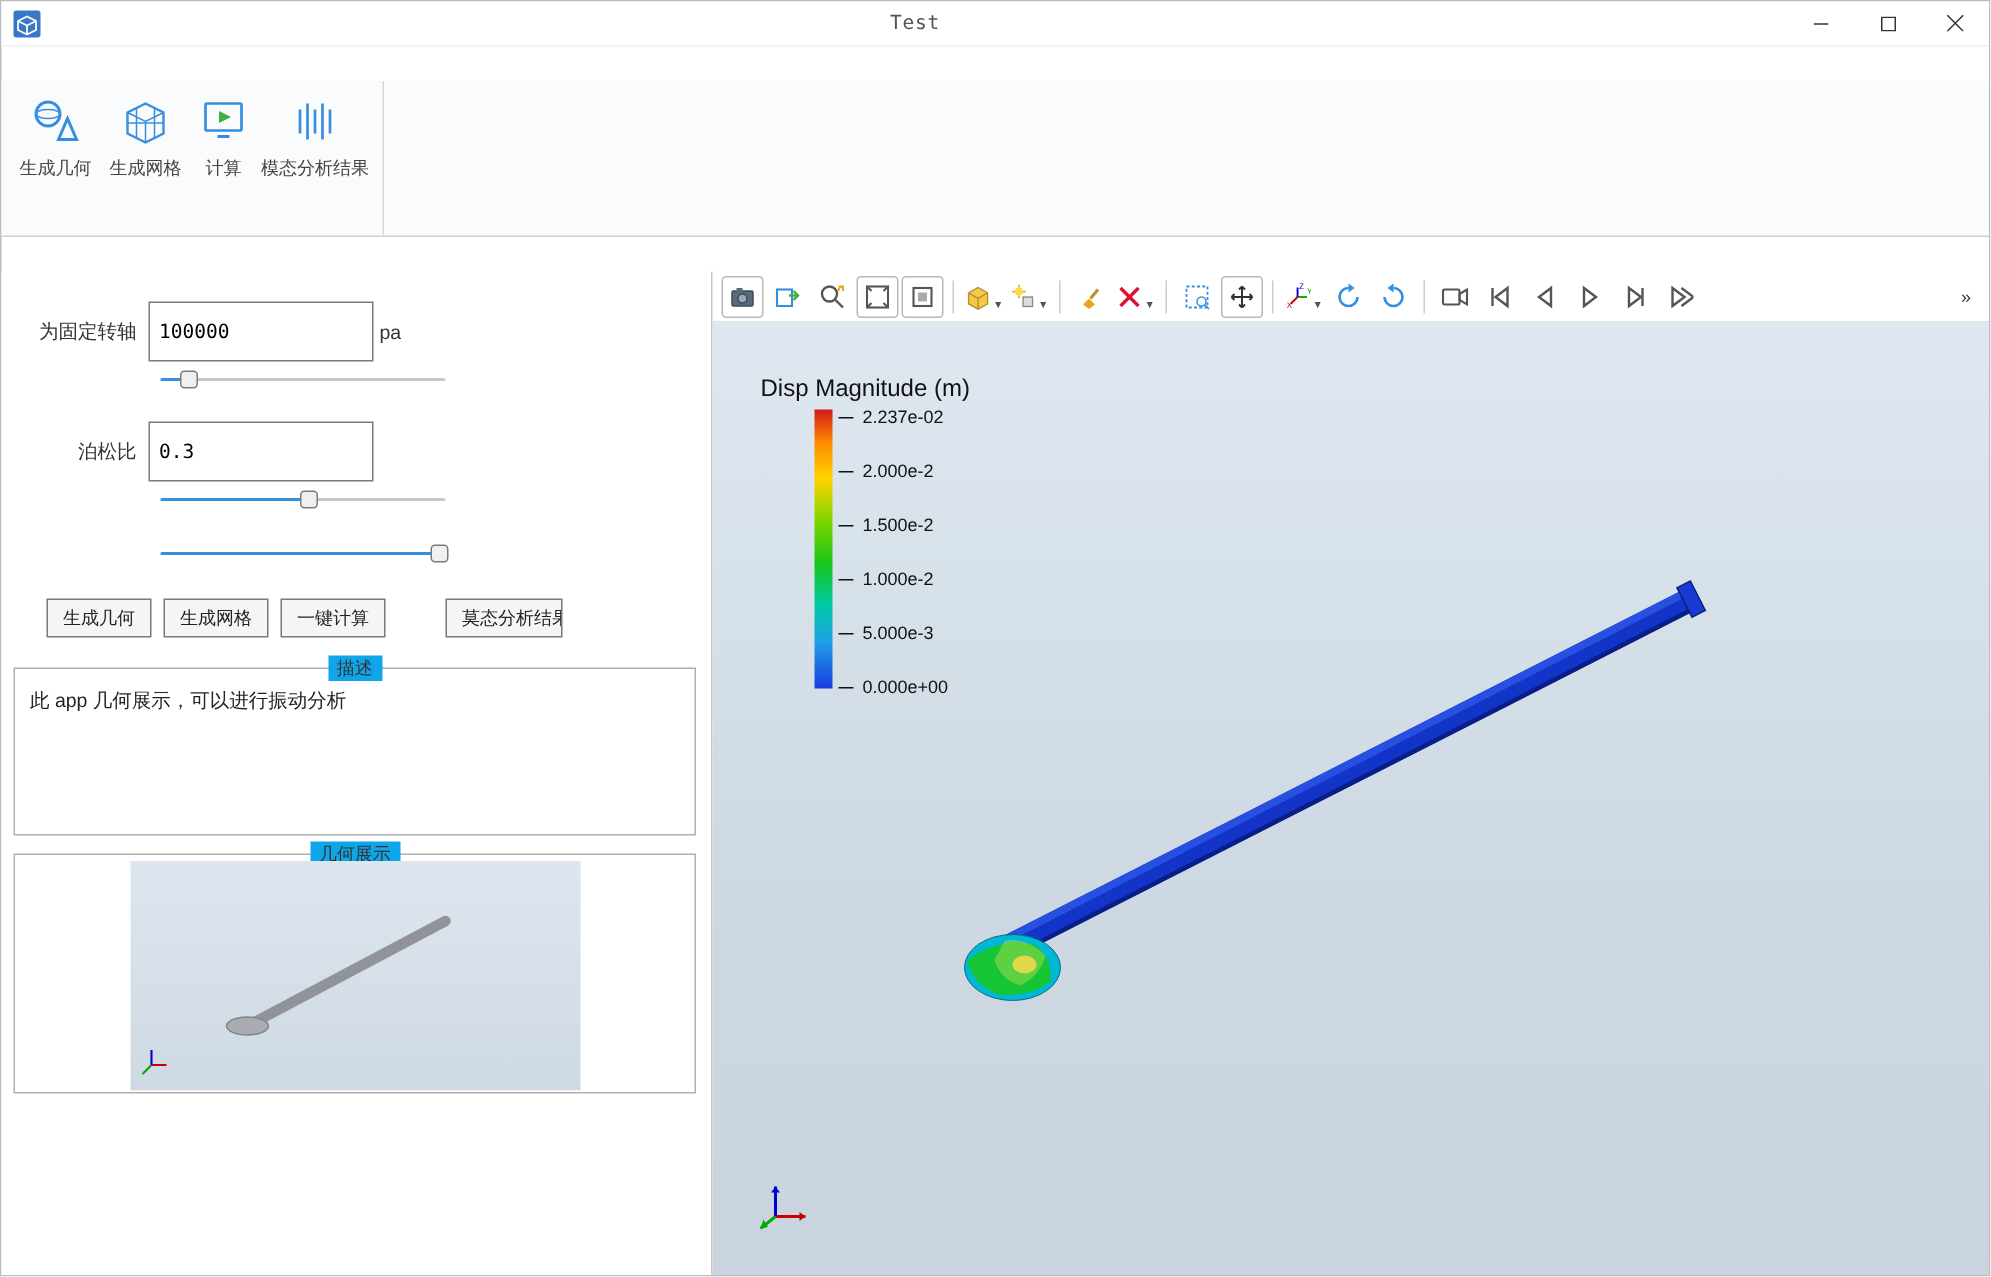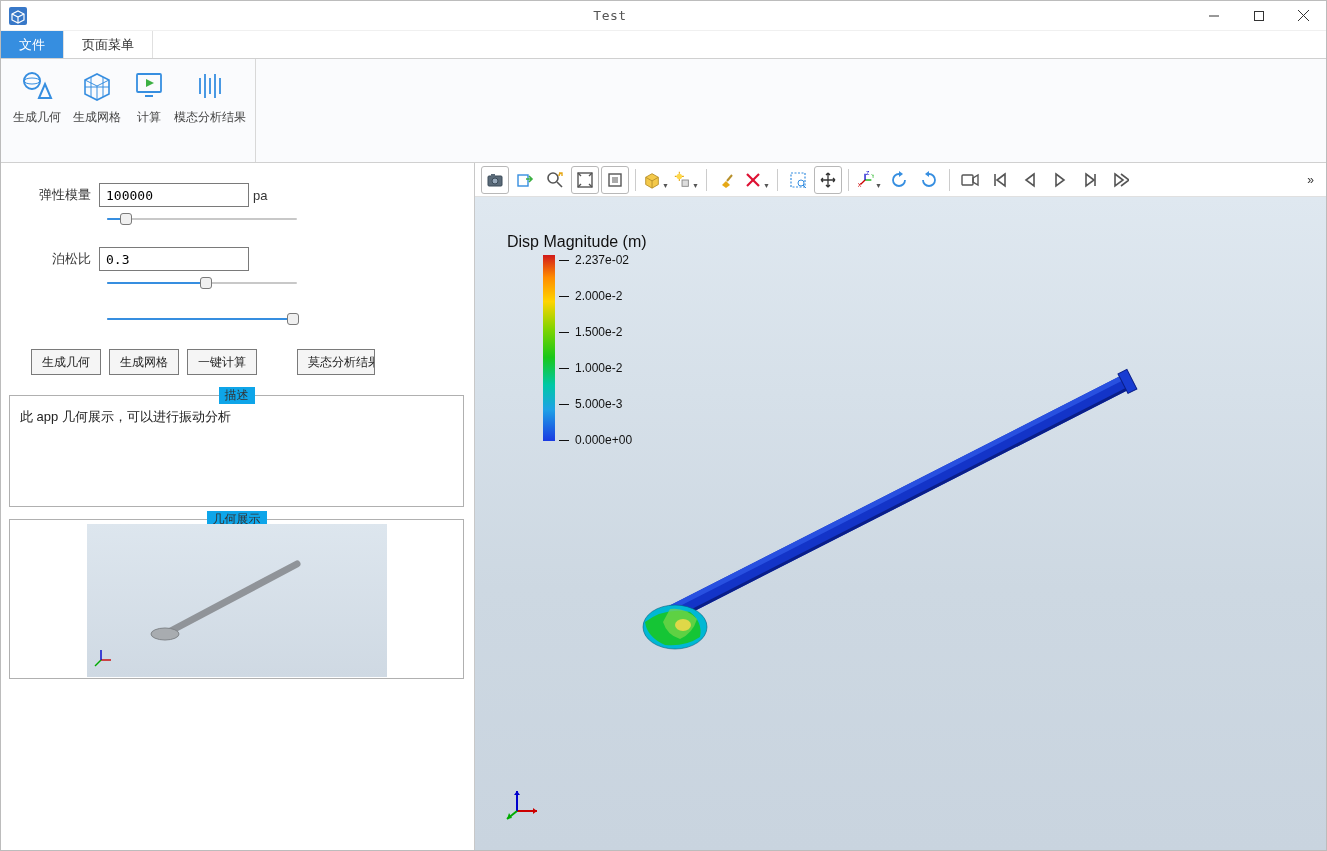--- a/index.html
+++ b/index.html
@@ -1,34 +1,34 @@
 <!DOCTYPE html>
 <html><head>
 <meta charset="utf-8">
 <style>
   * { box-sizing: border-box; }
   body { margin:0; font-family:"Microsoft YaHei","SimSun",Arial,sans-serif; font-size:12px; color:#333; background:#fff; }
-  .window { width:1327px; height:851px; border:1px solid #bcbcbc; display:flex; flex-direction:column; }
+  .window { width:1327px; height:851px; border:1px solid #bcbcbc; display:flex; flex-direction:column;gap:23px; }
   .titlebar { height:30px; display:flex; align-items:center; background:#fff; border-bottom:1px solid #f0f0f0; }
   .titlebar .icon { width:22px; height:22px; margin-left:6px; display:flex; align-items:center; justify-content:center; }
   .titlebar .title { flex:1; text-align:center; font-family:Consolas,monospace; font-size:13px; color:#555; letter-spacing:0.5px; }
   .titlebar .winbtn { width:45px; height:100%; display:flex; align-items:center; justify-content:center; color:#333; cursor:pointer; }
   .menubar { height:28px; display:flex; align-items:stretch; background:#fff; border-bottom:1px solid #d0d0d0; }
   .menubar .tab { padding:0 18px; display:flex; align-items:center; font-size:13px; cursor:pointer; border-right:1px solid #e0e0e0; }
   .menubar .tab.active { background:#368ee0; color:#fff; }
   .ribbon { height:104px; background:#fafbfd; border-bottom:1px solid #d0d0d0; display:flex; }
   .ribbon-group { height:100%; display:flex; align-items:flex-start; padding:8px 6px 0; border-right:1px solid #d8d8d8; }
   .ribbon-btn { width:60px; display:flex; flex-direction:column; align-items:center; cursor:pointer; padding-top:2px; }
   .ribbon-btn .ico { width:34px; height:34px; display:flex; align-items:center; justify-content:center; margin-bottom:6px; }
   .ribbon-btn .lbl { font-size:12px; color:#444; text-align:center; }
   .content { flex:1; display:flex; background:#fff; }
   .leftpane { width:474px; border-right:1px solid #c8c8c8; padding:20px 8px 8px 6px; display:flex; flex-direction:column; }
   .param-row { display:flex; align-items:center; margin-bottom:4px; }
   .param-row .plabel { width:92px; text-align:right; padding-right:8px; font-size:13px; color:#333; }
-  .param-row input[type=text] { width:150px; height:24px; padding:0 6px; font-family:Consolas,monospace; font-size:13px; border:1px solid #7a7a7a; }
+  .param-row input[type=text] { width:150px; height:40px; padding:0 6px; font-family:Consolas,monospace; font-size:13px; border:1px solid #7a7a7a; }
   .param-row .unit { margin-left:4px; font-size:13px; }
   .slider-row { padding-left:100px; margin-bottom:20px; }
   .slider { position:relative; width:190px; height:16px; }
   .slider .track { position:absolute; top:7px; left:0; right:0; height:2px; background:#c8c8c8; border-radius:2px; }
   .slider .fill { position:absolute; top:7px; left:0; height:2px; background:#368ee0; border-radius:2px; }
   .slider .thumb { position:absolute; top:2px; width:12px; height:12px; background:#f0f0f0; border:1px solid #7a7a7a; border-radius:3px; transform:translateX(-50%); }
   .btn-row { display:flex; gap:8px; padding:2px 0 14px 24px; }
   .smallbtn { height:26px; padding:0 10px; background:#f5f5f5; border:1px solid #7a7a7a; cursor:pointer; font-size:12px; color:#222; display:flex; align-items:center; }
   .smallbtn.clip { max-width:78px; overflow:hidden; white-space:nowrap;margin-left:32px; }
   .fieldset { border:1px solid #b0b0b0; margin:6px 2px; position:relative; }
@@ -78,24 +78,20 @@
         </svg>
       </div>
     <div class="winbtn">
         <svg width="11" height="11">
           <line x1="0" y1="0" x2="11" y2="11" stroke="#333" stroke-width="1"></line>
           <line x1="11" y1="0" x2="0" y2="11" stroke="#333" stroke-width="1"></line>
         </svg>
       </div>
   </div>
 
-  <div class="menubar">
-    <div class="tab active">文件</div>
-    <div class="tab">页面菜单</div>
-  </div>
 
   <div class="ribbon">
     <div class="ribbon-group">
       <div class="ribbon-btn">
         <div class="ico">
             <svg width="32" height="32" viewBox="0 0 32 32">
               <circle cx="11" cy="11" r="8" fill="none" stroke="#368ee0" stroke-width="2"></circle>
               <ellipse cx="11" cy="11" rx="8" ry="3" fill="none" stroke="#368ee0" stroke-width="1"></ellipse>
               <path d="M18 28 L24 14 L30 28 Z" fill="none" stroke="#368ee0" stroke-width="2"></path>
             </svg>
@@ -128,21 +124,21 @@
             </svg>
           </div>
         <div class="lbl">模态分析结果</div>
       </div>
     </div>
   </div>
 
   <div class="content">
     <div class="leftpane">
       <div class="param-row">
-        <div class="plabel">弹性模量</div>
+        <div class="plabel">为固定转轴</div>
         <input type="text" value="100000" style="">
         <div class="unit">pa</div>
       </div>
       <div class="slider-row">
           <div class="slider">
             <div class="track"></div>
             <div class="fill" style="width:10%"></div>
             <div class="thumb" style="left:10%"></div>
           </div>
         </div>

